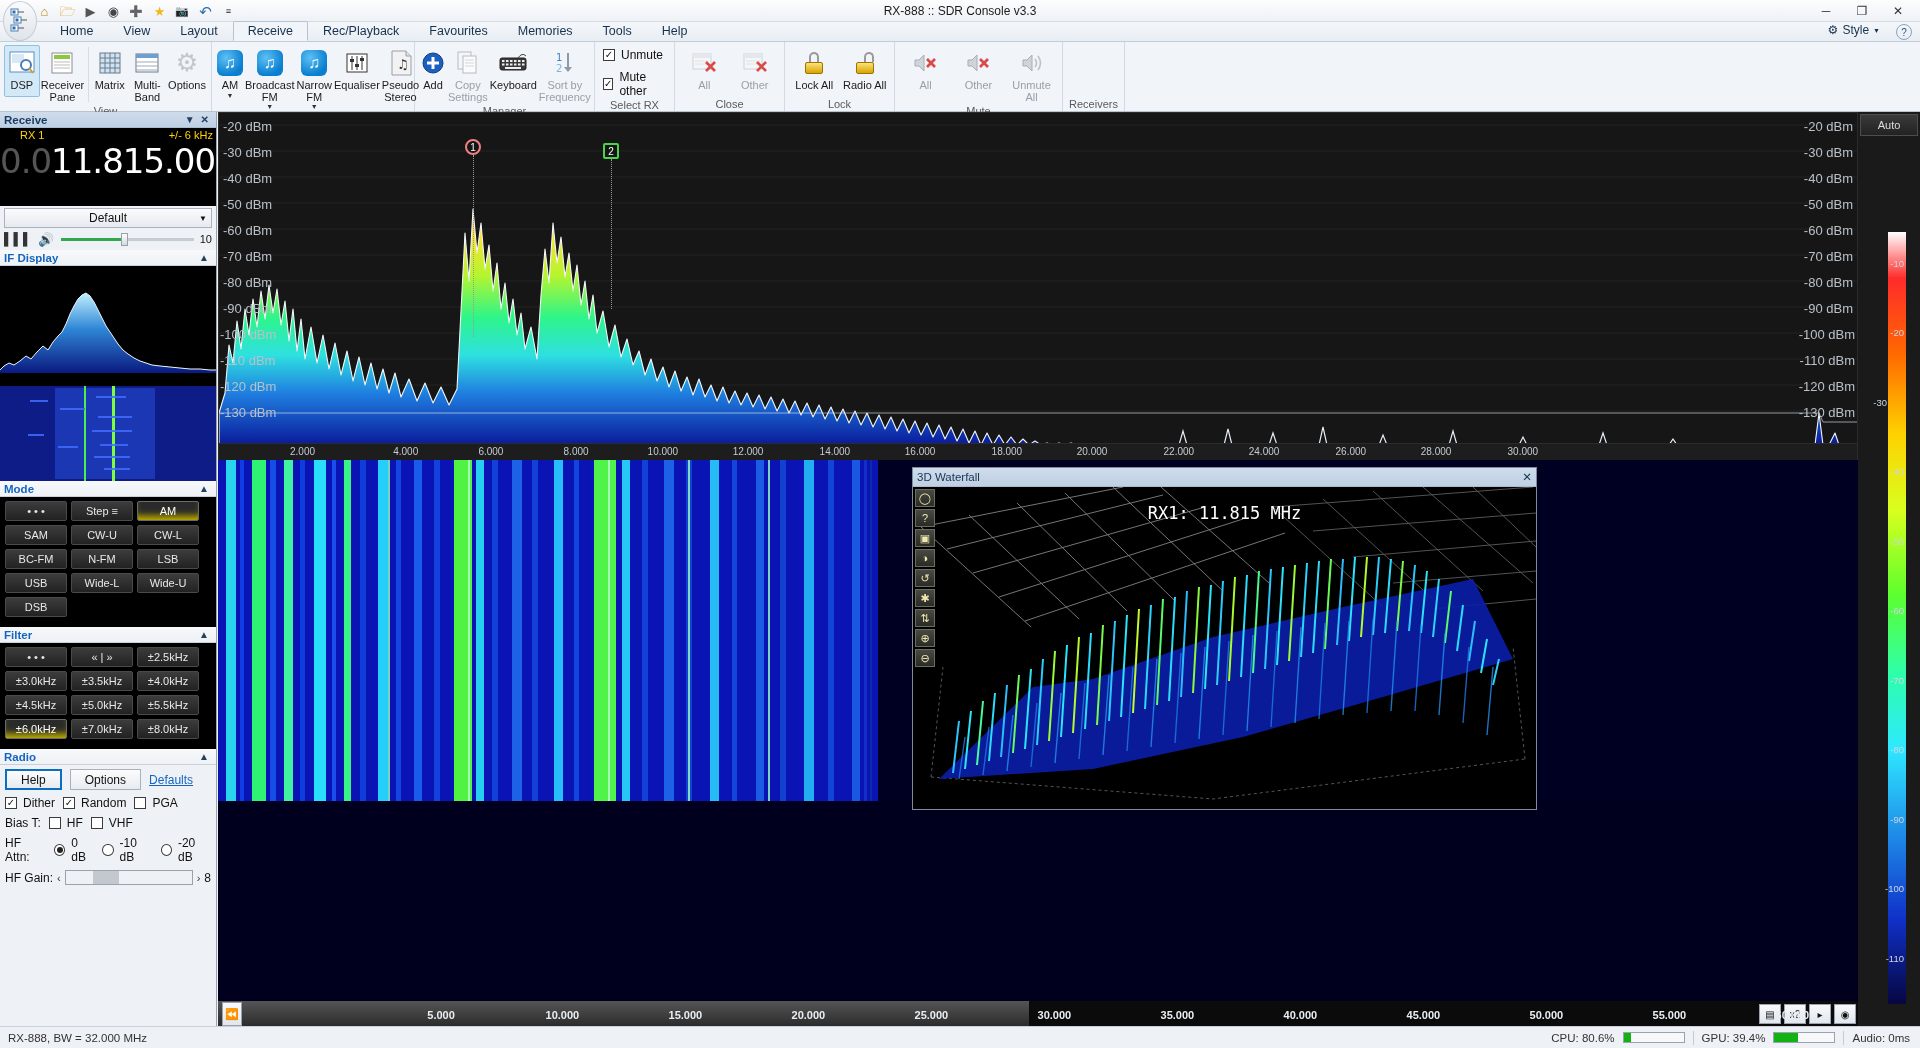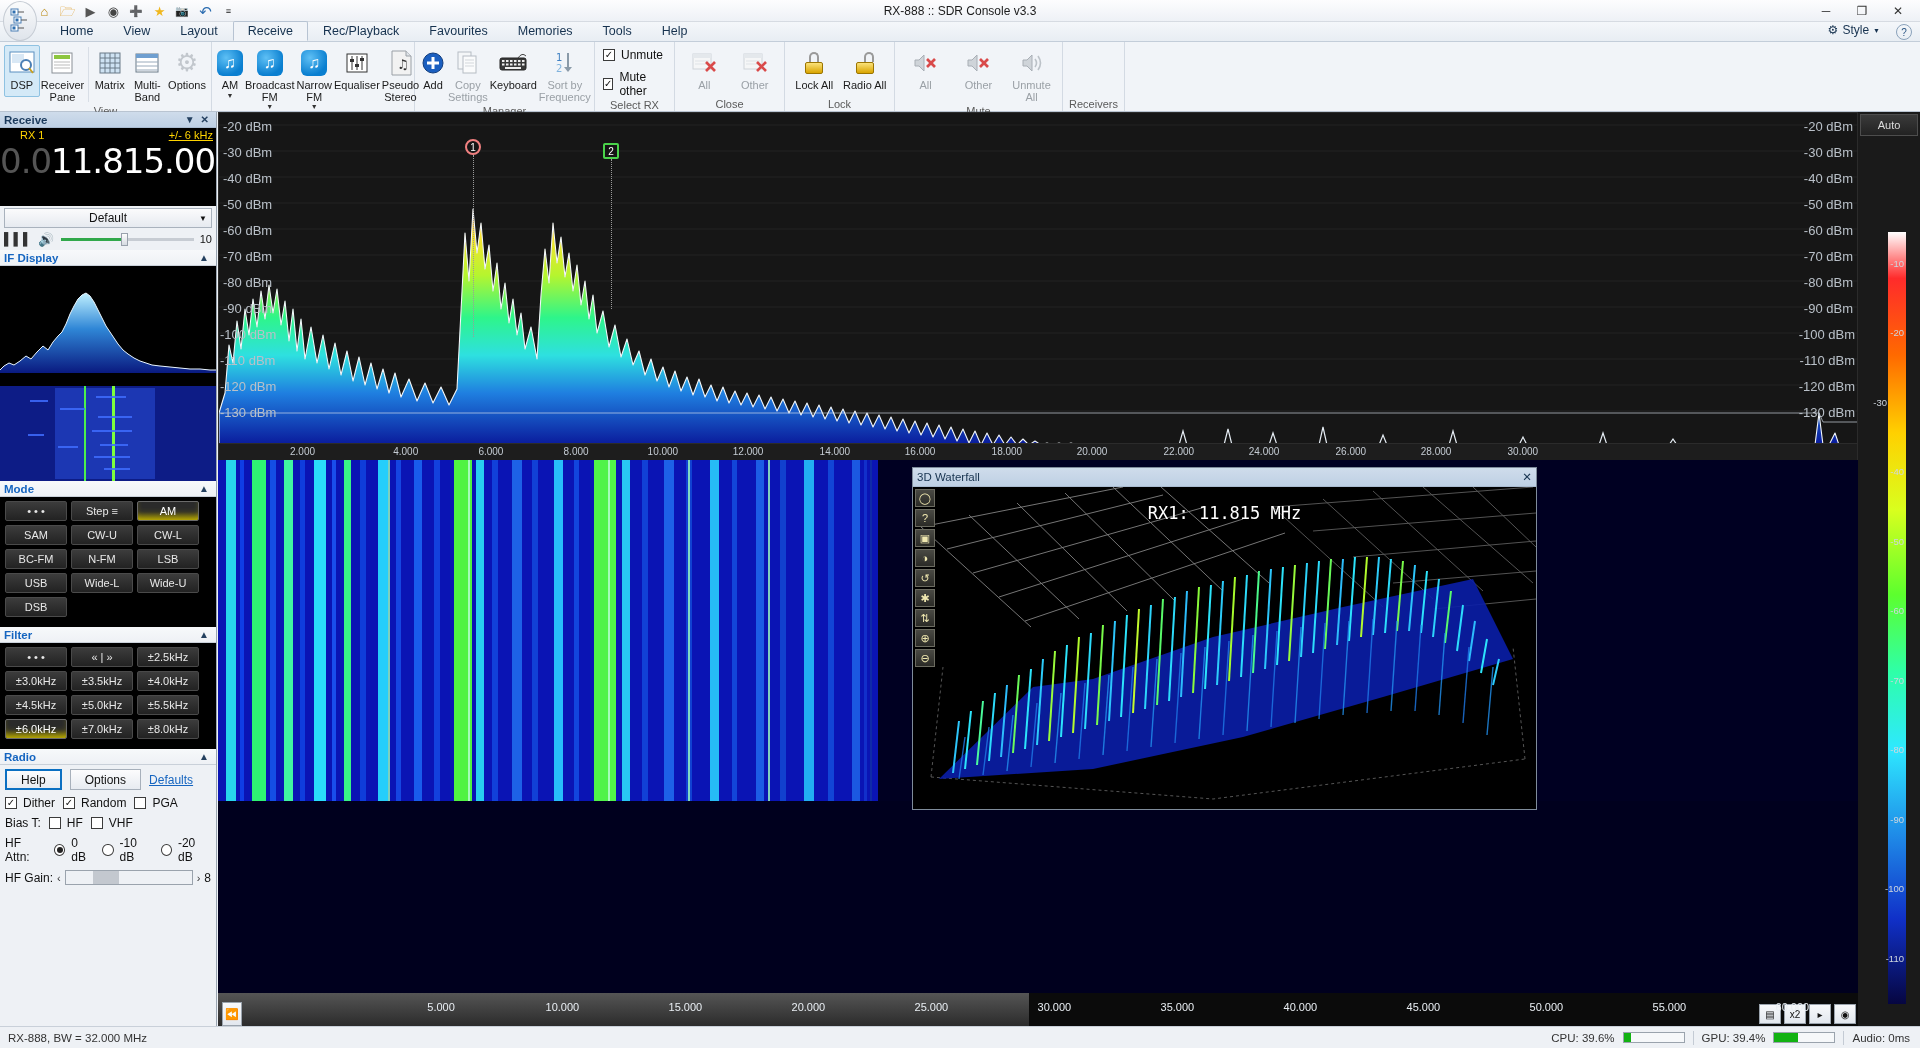--- a/index.html
+++ b/index.html
@@ -96,21 +96,21 @@
   .panelhdr {
     height:16px; background:linear-gradient(#cfdceb,#bed0e4);
     border-bottom:1px solid #a9bbd0; display:flex; align-items:center;
     padding:0 4px; font-size:11.5px; font-weight:bold; color:#1b3a5c;
   }
   .panelhdr .spacer { flex:1; }
   .panelhdr .hbtn { font-size:10px; color:#24405f; padding:0 3px; }
 
   .freqpanel { background:#000; height:78px; position:relative; }
   .rxlbl { position:absolute; left:20px; top:1px; color:#ffd400; font-size:11px; }
-  .pmlbl { position:absolute; right:3px; top:1px; color:#ffd400; font-size:11px;text-decoration:underline; }
+  .pmlbl { position:absolute; right:3px; top:1px; color:#ffd400; font-size:11px; }
   .freqnum { position:absolute; left:0; right:0; top:13px; text-align:center;
              font-family:"DejaVu Sans", sans-serif; font-size:34px; letter-spacing:-1px; color:#fff; white-space:nowrap;}
   .freqnum .dim { color:#555; }
 
   .defaultbar {
     height:20px; margin:2px 4px 0 4px; background:linear-gradient(#fbfbfc,#e6eaf0);
     border:1px solid #a9b2bd; display:flex; align-items:center; justify-content:center;
     font-size:12px; position:relative;
   }
   .defaultbar .dd { position:absolute; right:4px; font-size:8px; }
@@ -166,22 +166,22 @@
   }
   .freqaxis span { position:absolute; top:2px; transform:translateX(-50%); }
 
   
   .waterfall {
     position:absolute; left:218px; top:460px; right:62px; bottom:47px;
     background:#00001e; overflow:hidden;
   }
 
   .wfaxis {
-    position:absolute; left:218px; right:62px; bottom:21px; height:34px;
-    background:linear-gradient(#555,#2a2a2a); color:#e9eef3; font-size:11px;
+    position:absolute; left:218px; right:62px; bottom:21px; height:26px;
+    background:linear-gradient(#555,#2a2a2a); color:#e9eef3; font-size:11px;font-weight:bold;
   }
   .wfaxis .seg2 { position:absolute; left:calc(50% - 9px); top:0; right:0; bottom:0; background:#0b0b0b; }
   .wfaxis span { position:absolute; top:8px; transform:translateX(-50%); z-index:2;}
   .wfaxis .tickrow { position:absolute; left:0; right:0; top:0; height:5px; }
 
   .wf-leftbtn { position:absolute; left:222px; bottom:22px; width:20px; height:24px;
     border:1px solid #9aa3ad; background:linear-gradient(#f8f9fb,#e2e7ee); display:flex;align-items:center;justify-content:center; font-size:11px;}
   .wf-rightctl { position:absolute; right:64px; bottom:22px; height:24px; display:flex; align-items:center; gap:3px; }
   .wf-rightctl .mini { width:22px; height:20px; border:1px solid #9aa3ad; background:linear-gradient(#f8f9fb,#e2e7ee); display:flex;align-items:center;justify-content:center; font-size:10px;}
 
@@ -1174,21 +1174,21 @@
         <div class="toolbtn">⇅</div>
         <div class="toolbtn">⊕</div>
         <div class="toolbtn">⊖</div>
       </div>
     </div>
   </div>
 
   <div class="statusbar">
     <span class="left">RX-888, BW = 32.000 MHz</span>
     <span class="right">
-      <span>CPU: 39.6%</span>
+      <span>CPU: 80.6%</span>
       <span class="meter">
           <i style="width:12%"></i>
         </span>
       <span class="sep"></span>
       <span>GPU: 39.4%</span>
       <span class="meter">
           <i style="width:39%"></i>
         </span>
       <span class="sep"></span>
       <span>Audio: 0ms</span>

